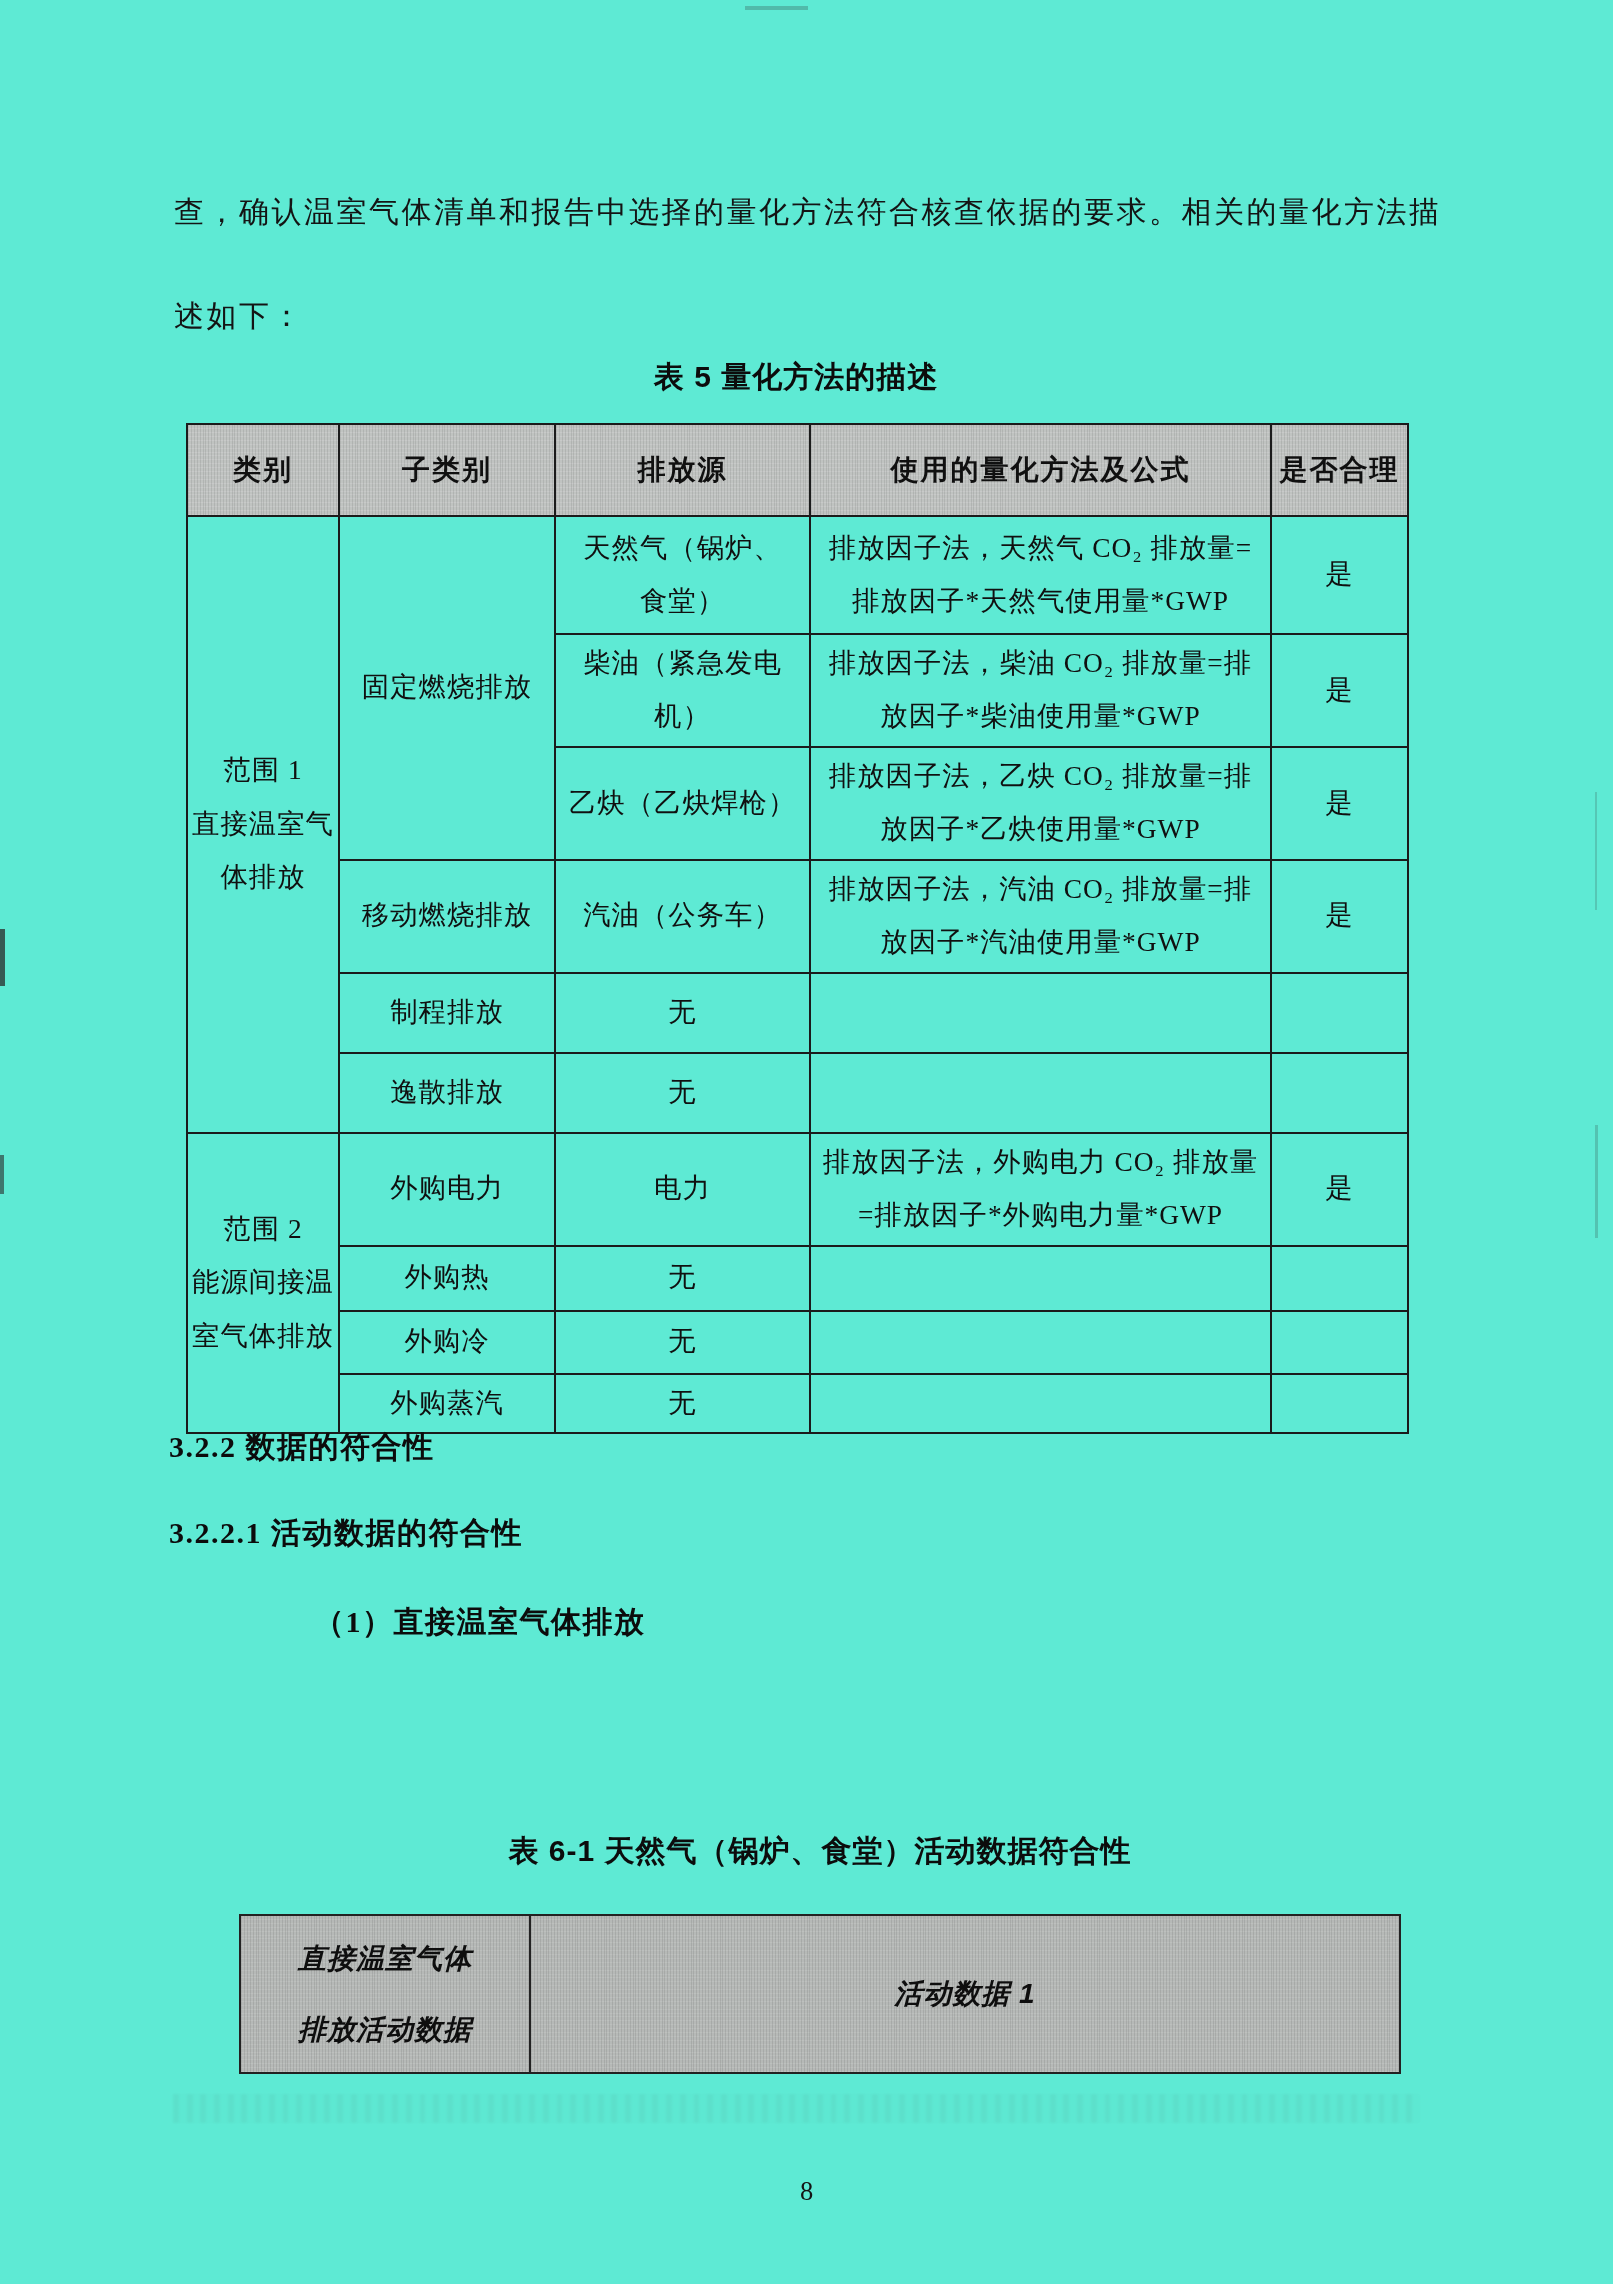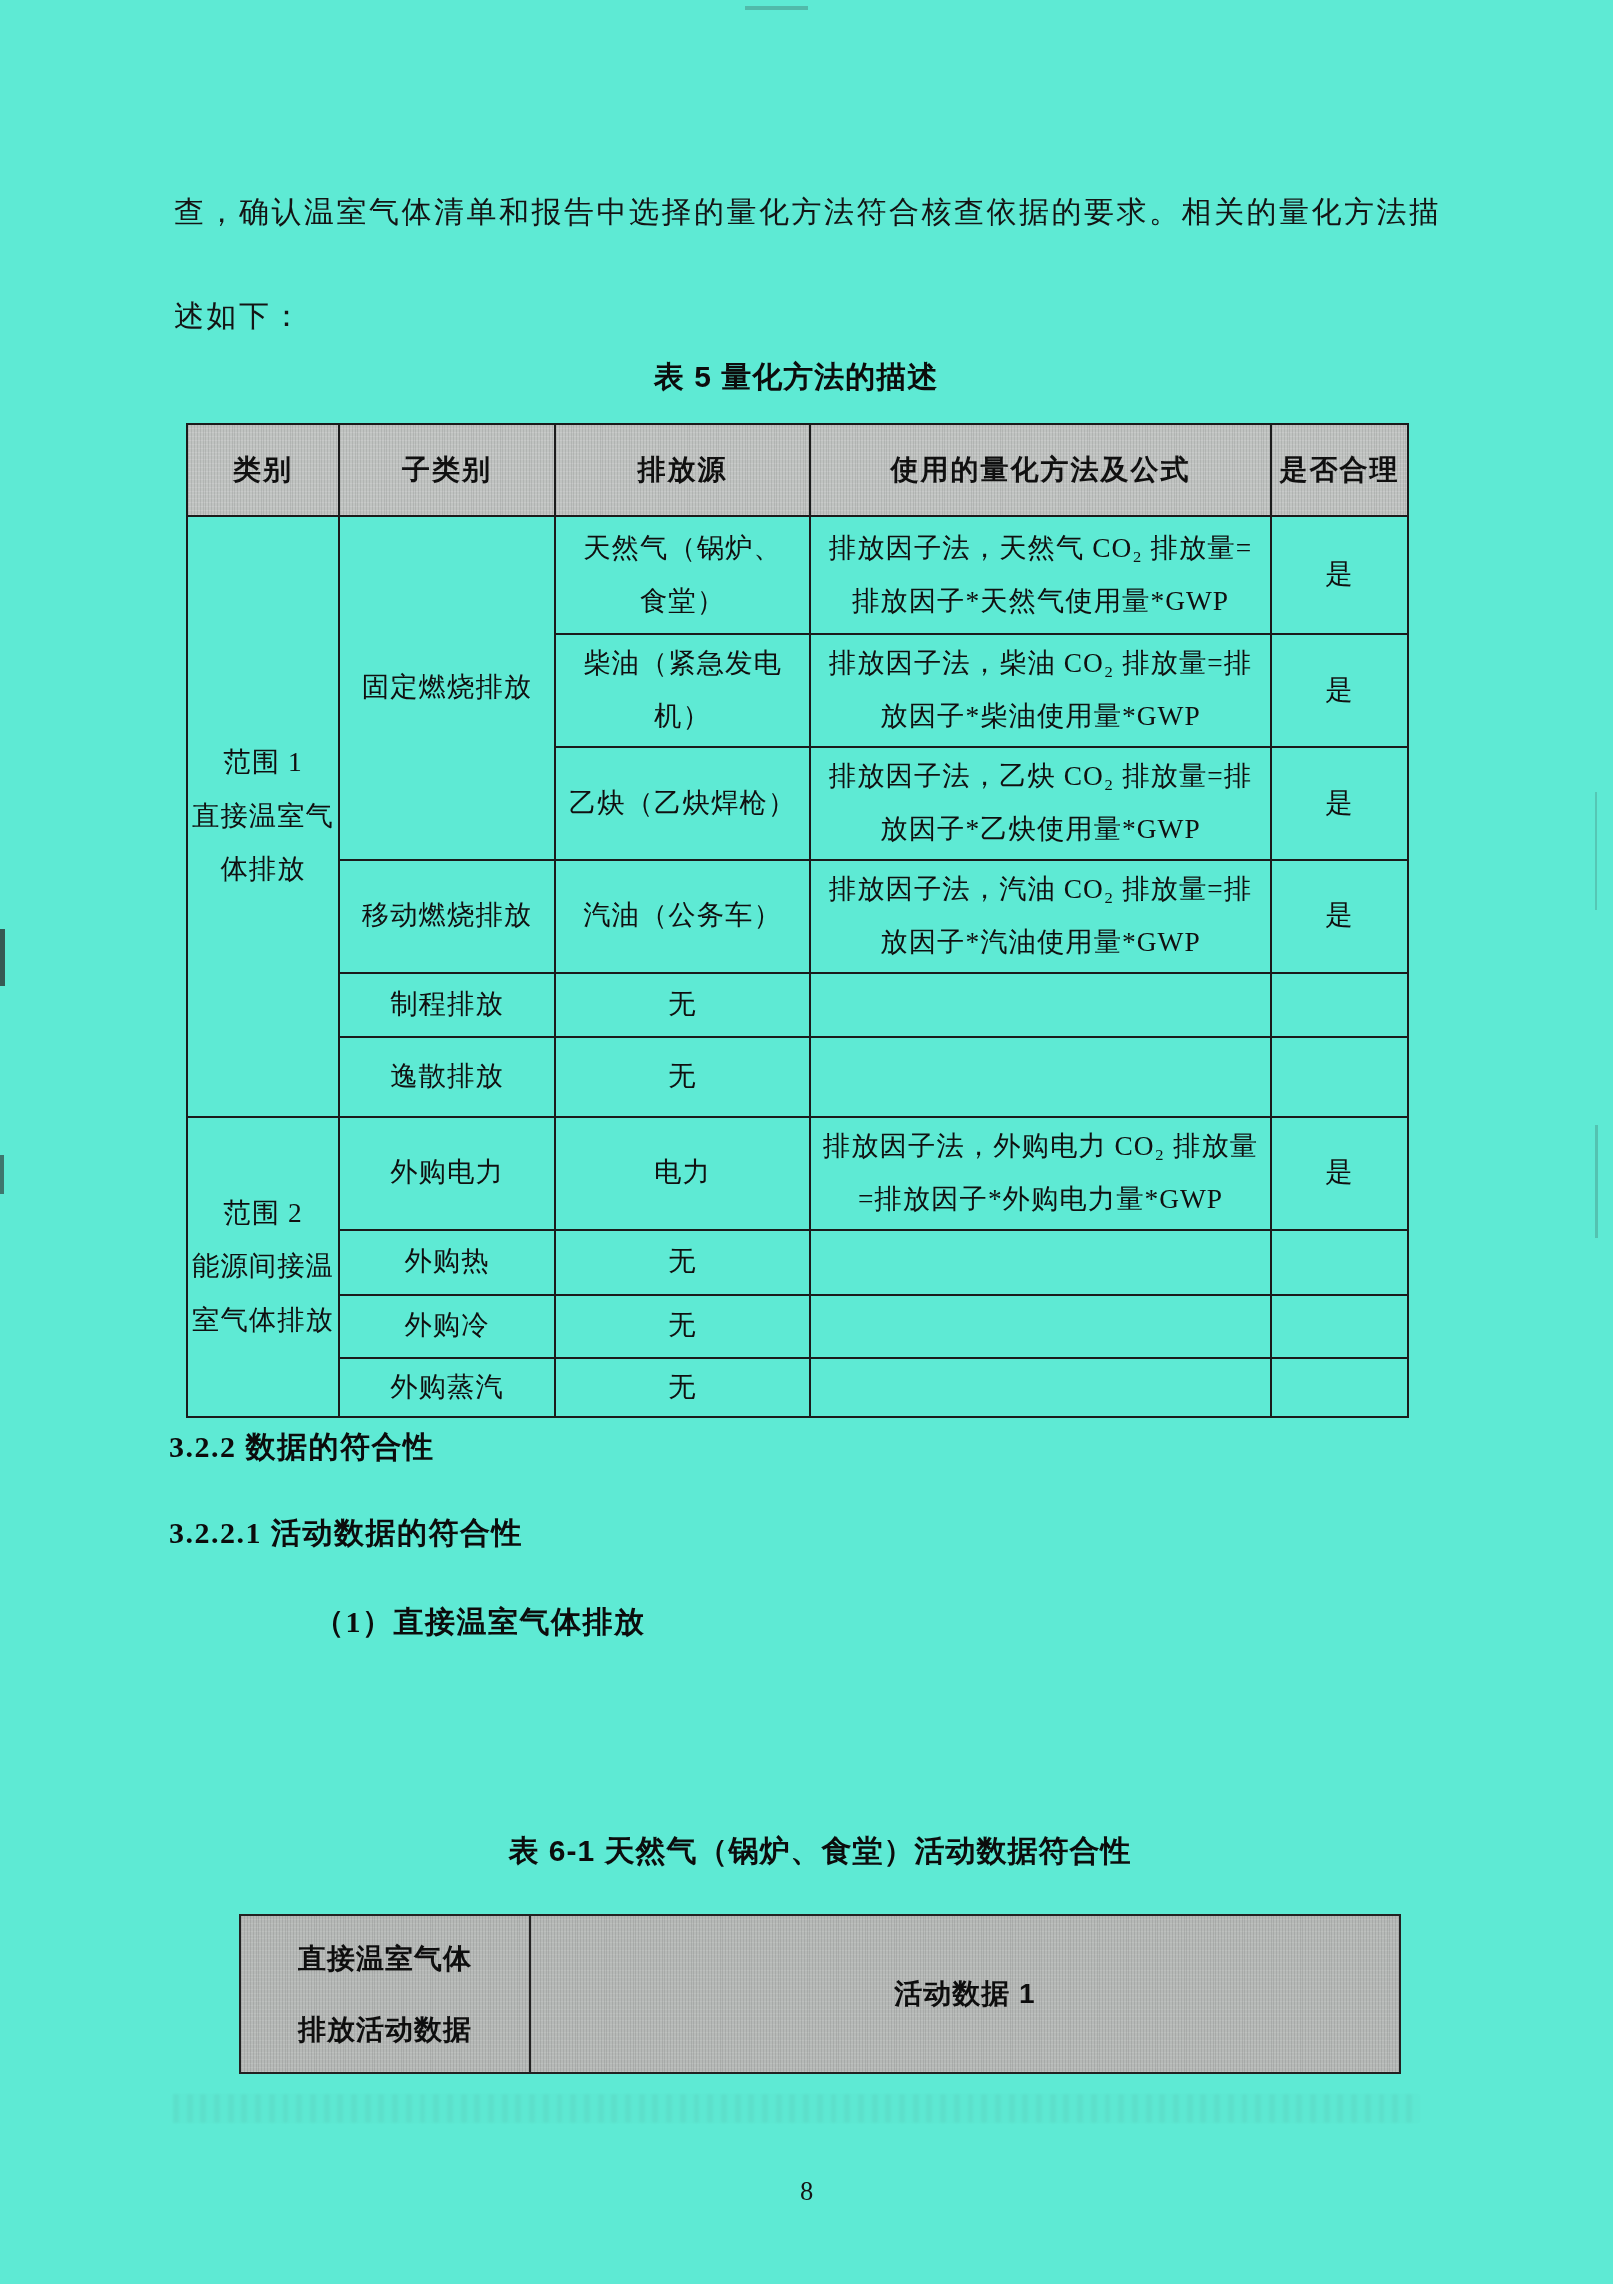--- a/index.html
+++ b/index.html
@@ -61,20 +61,21 @@
   td.cat{letter-spacing:1.5px;}
   
   .t6{
     position:absolute;left:239px;top:1914px;width:1162px;height:160px;
     border:2.9px solid #222;
     background-color:#b6b9b7;
     background-image:repeating-linear-gradient(90deg,rgba(30,30,30,.10) 0 1px,transparent 1px 2.9px),
                      repeating-linear-gradient(0deg,rgba(255,255,255,.10) 0 1px,transparent 1px 3.9px);
     display:flex;box-sizing:border-box;
     font-family:"Liberation Sans","DejaVu Sans",sans-serif;
+    font-style:italic;
   }
   .t6-left{
     width:290px;border-right:2px solid #222;box-sizing:border-box;
     display:flex;align-items:center;justify-content:center;
     font-weight:bold;font-size:28px;line-height:2.55;letter-spacing:1px;
     white-space:pre-line;text-align:center;color:#0e0e0e;
   }
   .t6-right{
     flex:1;display:flex;align-items:center;justify-content:center;
     font-weight:bold;font-size:28px;letter-spacing:1px;color:#0e0e0e;text-align:center;
@@ -148,21 +149,21 @@
 放因子*乙炔使用量*GWP</td>
         <td>是</td>
       </tr>
       <tr style="height:104px">
         <td>移动燃烧排放</td>
         <td>汽油（公务车）</td>
         <td>排放因子法，汽油 CO₂ 排放量=排
 放因子*汽油使用量*GWP</td>
         <td>是</td>
       </tr>
-      <tr style="height:64px">
+      <tr style="height:80px">
         <td>制程排放</td>
         <td>无</td>
         <td></td>
         <td></td>
       </tr>
       <tr style="height:80px">
         <td>逸散排放</td>
         <td>无</td>
         <td></td>
         <td></td>

